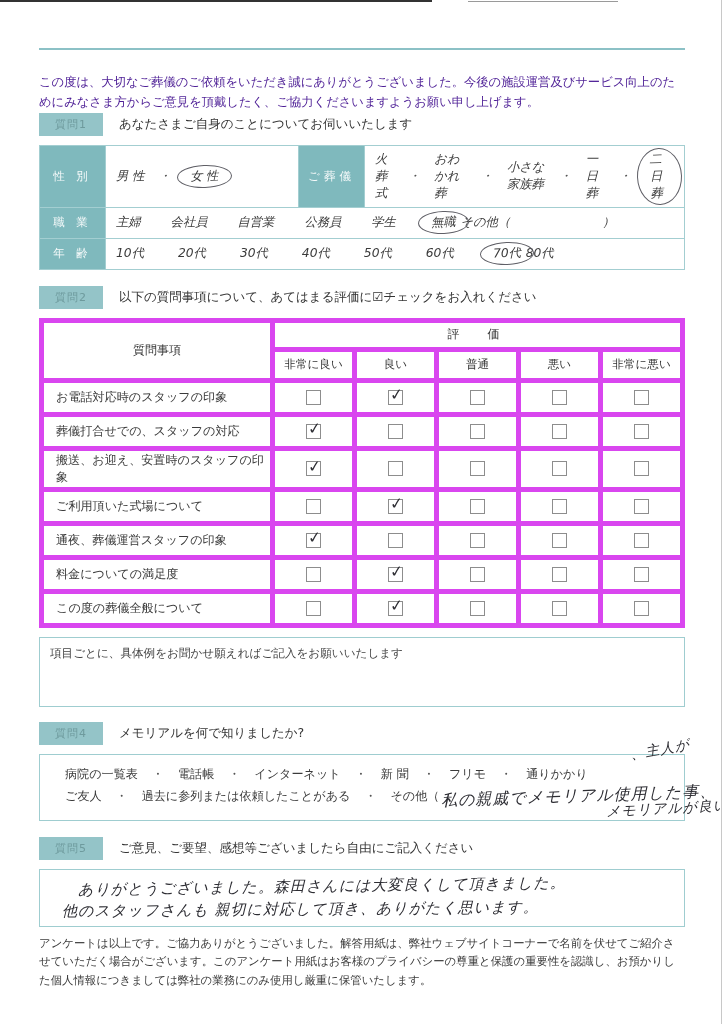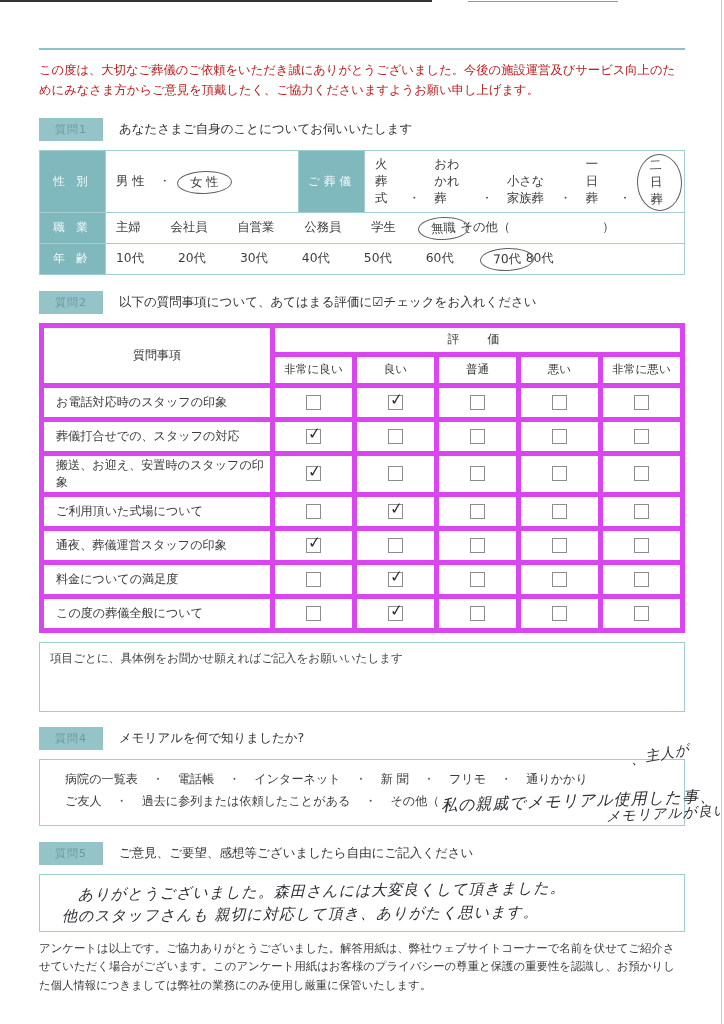--- a/index.html
+++ b/index.html
@@ -18,40 +18,40 @@
   
   .hdr{position:relative;height:44px;}
   .title{
     margin:0;text-align:center;font-size:21px;font-weight:bold;
     color:#8cc1c6;letter-spacing:3px;line-height:40px;
   }
   .logo{position:absolute;right:4px;top:4px;display:flex;align-items:center;gap:4px;}
   .logo-text{font-size:17px;font-weight:bold;font-style:italic;color:#7db8bc;letter-spacing:1px;}
   .rule{border:none;border-top:2px solid #8cc1c6;margin:4px 0 0 0;}
 
-  .intro{margin:10px 0 0 0;font-size:12.3px;line-height:1.65;color:#b91c1c;}
+  .intro{margin:22px 0 0 0;font-size:12.3px;line-height:1.65;color:#4c1d95;}
 
   
   .sec{display:flex;align-items:center;gap:16px;}
   .badge{
     background:#94c4c8;color:#6e9a9d;font-size:11px;letter-spacing:1px;
     width:64px;text-align:center;padding:4px 0;flex:none;
   }
   .sec-label{font-size:12.5px;color:#333;}
 
   
   table{border-collapse:collapse;}
   .t1{width:646px;margin-top:9px;table-layout:fixed;}
   .t1 th,.t1 td{border:1px solid #a3ced1;padding:0;}
   .t1 th{
     background:#7fb9bd;color:rgba(255,255,255,.92);font-weight:normal;
     font-size:11.5px;letter-spacing:4px;width:65px;height:30px;
   }
   .t1 td{padding:5px 10px;font-size:12.3px;}
-  .opt-row{display:flex;align-items:flex-end;}
+  .opt-row{display:flex;align-items:center;font-style:italic;}
   .gap30>*{margin-right:30px;} .gap34>*{margin-right:34px;}
   .sep{margin:0 14px;color:#555;}
   .blank-spacer{display:inline-block;width:92px;}
   
   .circled{
     display:inline-block;border:1.6px solid #5f5f66;border-radius:50%;
     padding:2px 12px;margin:-4px -8px;transform:rotate(-2deg);
   }
   .redact{display:inline-block;width:148px;height:24px;background:#0b0b0b;vertical-align:middle;margin:0 4px;position:relative;}
   .scribble{position:absolute;left:38px;bottom:-9px;}
@@ -84,21 +84,21 @@
     font-style:italic;color:#2d2d33;letter-spacing:1px;
   }
   .q4-hand-inline{font-size:16px;transform:rotate(-2deg);margin-left:2px;white-space:nowrap;}
   .q4-hand-top{position:absolute;right:-6px;top:-14px;font-size:14px;transform:rotate(-10deg);white-space:nowrap;}
   .q4-hand-right{position:absolute;right:-44px;bottom:2px;font-size:14px;transform:rotate(-3deg);white-space:nowrap;}
   .q5-l1{position:absolute;left:38px;top:7px;font-size:15px;transform:rotate(-0.8deg);white-space:nowrap;}
   .q5-l2{position:absolute;left:22px;top:30px;font-size:15px;transform:rotate(-0.5deg);white-space:nowrap;}
 
   .footer{margin:7px 0 0 0;font-size:11.4px;line-height:1.62;color:#3b3b3b;}
 
-  .mt-q1{margin-top:17px;} .mt-q2{margin-top:16px;} .mt-q3{margin-top:18px;}
+  .mt-q1{} .mt-q2{margin-top:16px;} .mt-q3{margin-top:18px;}
   .mt-q4{margin-top:15px;} .mt-q5{margin-top:16px;}
 </style>
 </head>
 <body>
 
 <div class="page">
   <div class="scan-top"></div>
   <div class="scan-top2"></div>
   <div class="scan-right"></div>
 

